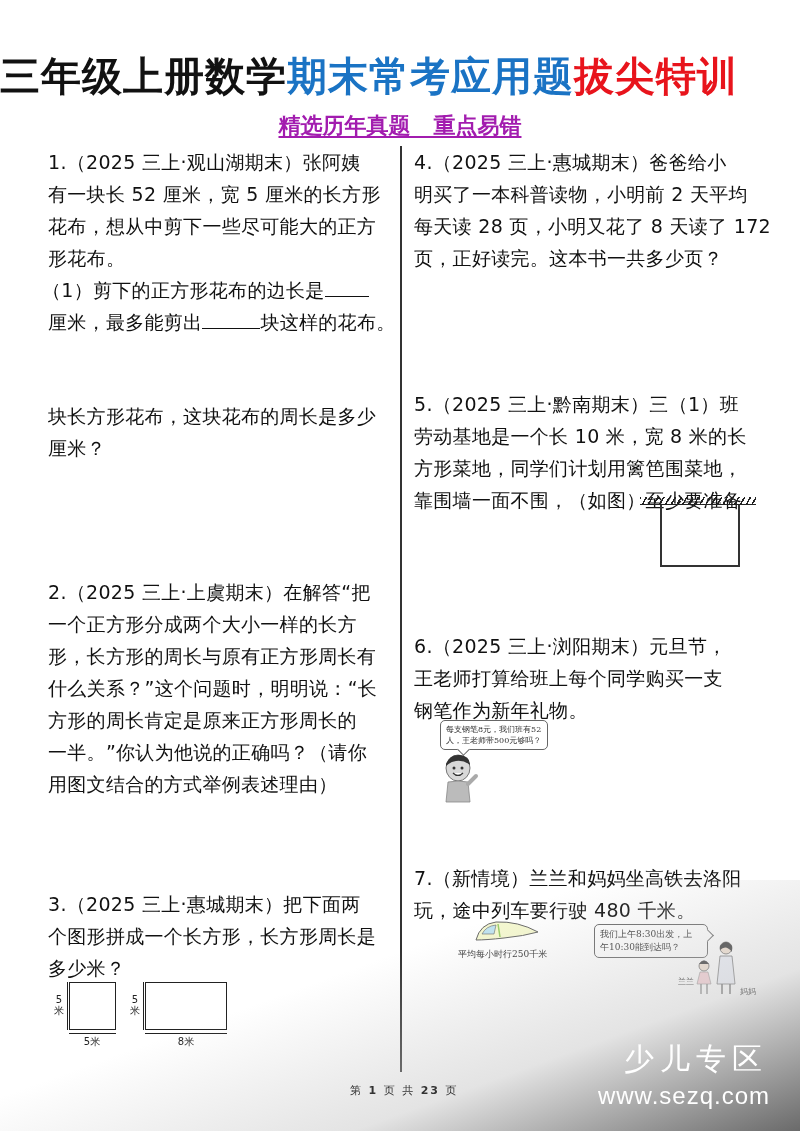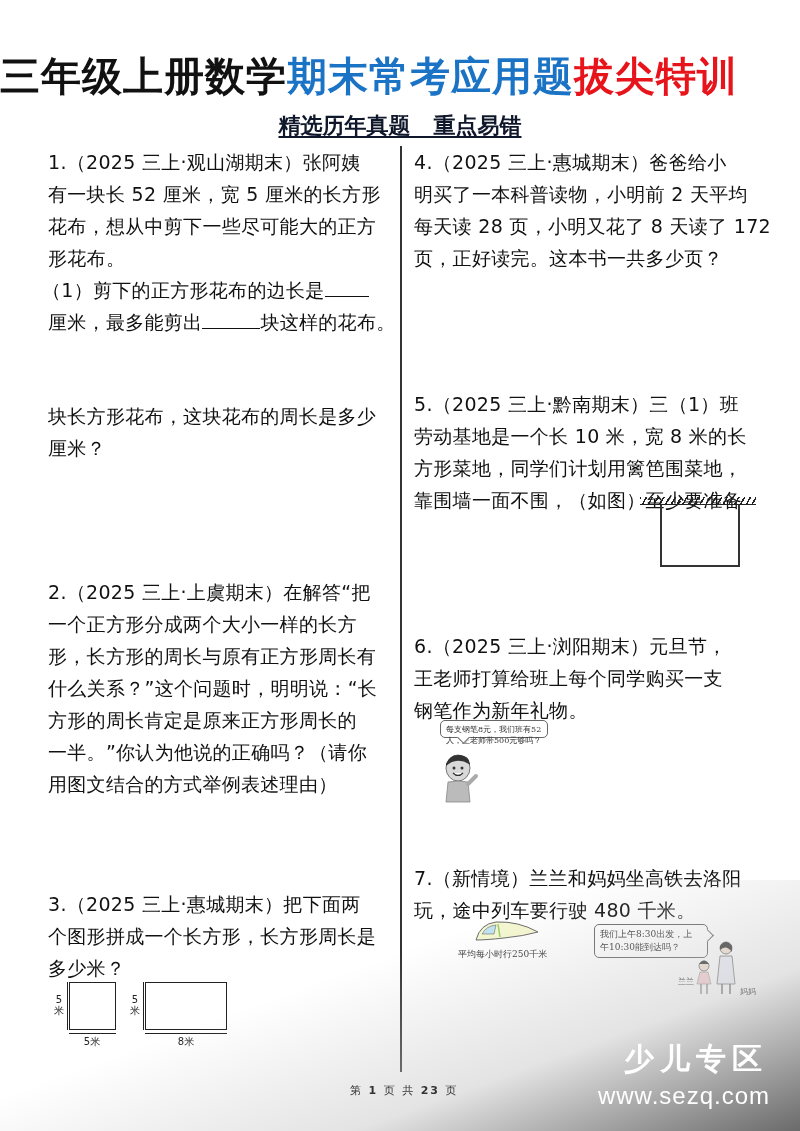--- a/index.html
+++ b/index.html
@@ -10,21 +10,21 @@
     position: absolute; left: 0; top: 52px; width: 713px; text-align: center;
     font-size: 40px; font-weight: bold; letter-spacing: 1px; line-height: 48px;
     white-space: nowrap;
   }
   .title .t-black { color: #111111; }
   .title .t-blue { color: #1a73c4; }
   .title .t-red { color: #e8141c; }
 
   .subtitle {
     position: absolute; left: 0; top: 112px; width: 800px; text-align: center;
-    font-size: 22px; font-weight: bold; color: #0f172a; line-height: 28px;
+    font-size: 22px; font-weight: bold; color: #a21caf; line-height: 28px;
   }
   .subtitle span { text-decoration: underline; text-underline-offset: 3px; text-decoration-thickness: 2px; white-space: pre; }
 
   .divider { position: absolute; left: 400px; top: 146px; width: 2px; height: 926px; background: #333; }
 
   .q { position: absolute; font-size: 19px; line-height: 32px; color: #111; letter-spacing: 0.3px; }
   .q p { white-space: nowrap; }
 
   .blank { display: inline-block; border-bottom: 1.5px solid #111; height: 22px; vertical-align: baseline; }
 
@@ -42,21 +42,21 @@
 
   .speech {
     position: absolute; border: 1.5px solid #666; border-radius: 5px; background: #fff;
     font-family: "DejaVu Serif", "Liberation Serif", serif; color: #333;
     font-size: 8px; line-height: 11px; padding: 3px 5px;
   }
   .speech:after {
     content: ""; position: absolute; width: 8px; height: 8px; background: #fff;
     border-right: 1.5px solid #666; border-bottom: 1.5px solid #666;
   }
-  .speech.boy { left: 440px; top: 720px; width: 108px; height: 18px; }
+  .speech.boy { left: 440px; top: 720px; width: 108px; height: 30px; }
   .speech.boy:after { left: 18px; bottom: -5px; transform: rotate(45deg); }
   .speech.mom { left: 594px; top: 924px; width: 114px; height: 34px; font-size: 9px; line-height: 13px; }
   .speech.mom:after { right: -5px; top: 6px; transform: rotate(-45deg); }
 
   .boy-fig { position: absolute; left: 440px; top: 752px; width: 40px; height: 52px; }
 
   .train-fig { position: absolute; left: 474px; top: 920px; width: 66px; height: 22px; }
   .train-caption {
     position: absolute; left: 458px; top: 948px; font-size: 9px; color: #333;
     font-family: "DejaVu Serif", "Liberation Serif", serif; white-space: nowrap;
@@ -77,21 +77,21 @@
     font-family: "DejaVu Serif", "Liberation Serif", serif; letter-spacing: 2px; white-space: pre;
   }
   .footer-page b { font-family: "DejaVu Sans", sans-serif; font-size: 11px; }
 
   .watermark-bg {
     position: absolute; left: 0; top: 880px; width: 800px; height: 251px;
     background: linear-gradient(160deg, rgba(255,255,255,0) 40%, rgba(200,200,200,0.5) 70%, rgba(90,90,90,0.9) 100%);
     pointer-events: none;
   }
   .wm-title {
-    position: absolute; right: 32px; top: 1042px; font-size: 30px; font-weight: bold; color: #fff;
+    position: absolute; right: 32px; top: 1042px; font-size: 30px; font-weight: normal; color: #fff;
     letter-spacing: 6px; line-height: 34px;
   }
   .wm-url {
     position: absolute; right: 30px; top: 1082px; font-size: 24px; color: #fff; letter-spacing: 1px; line-height: 28px;
     font-family: "Liberation Sans", "DejaVu Sans", sans-serif;
   }
 </style>
 </head>
 <body>
 

